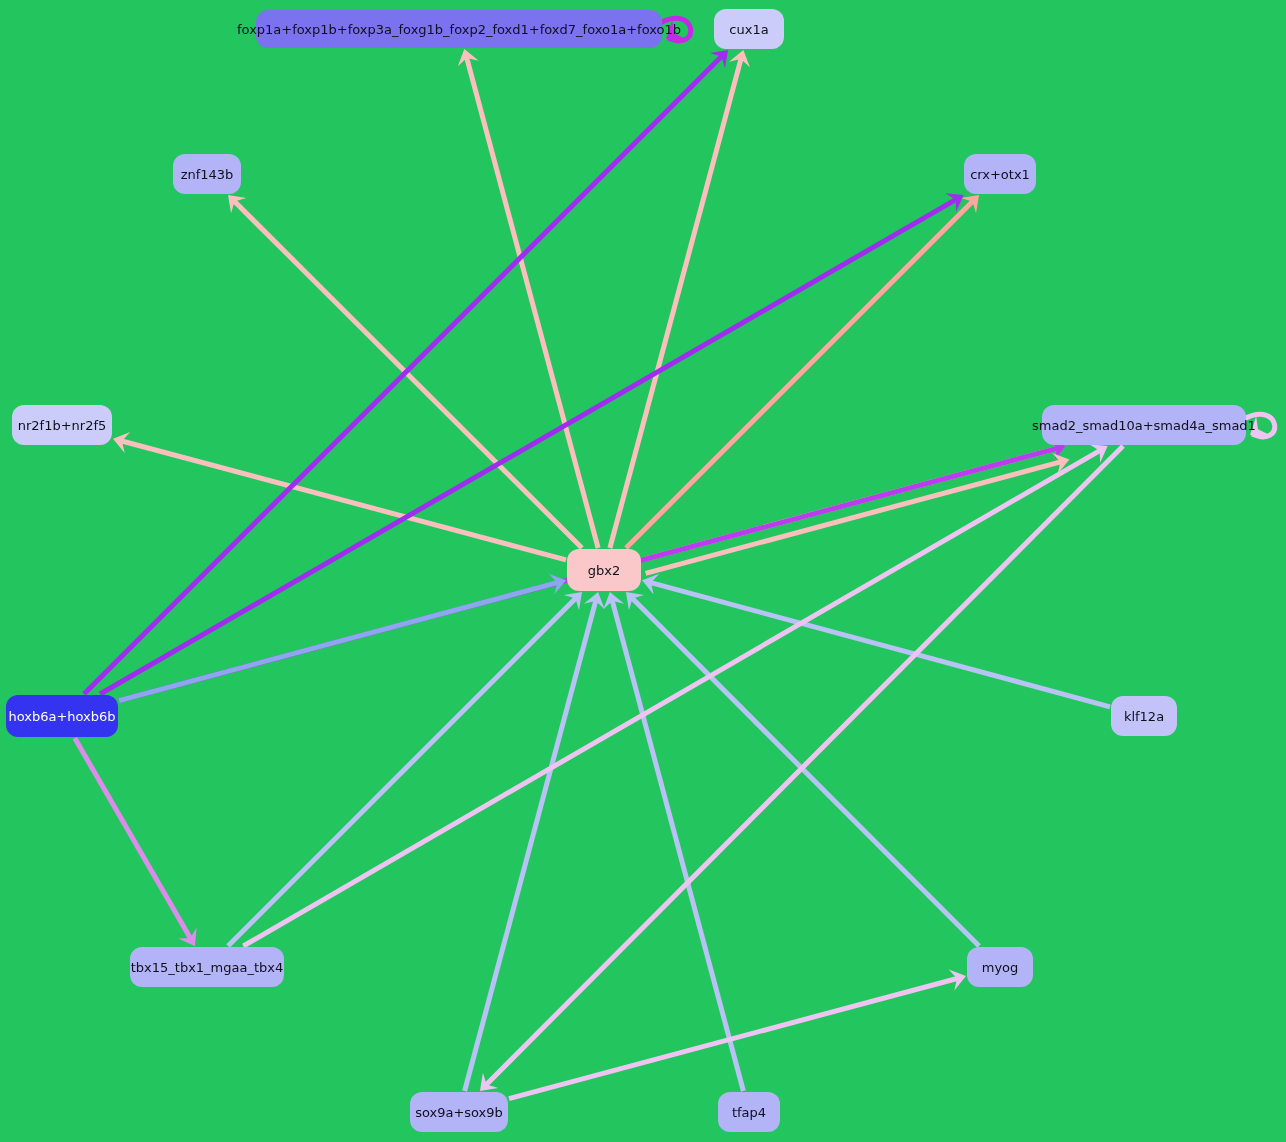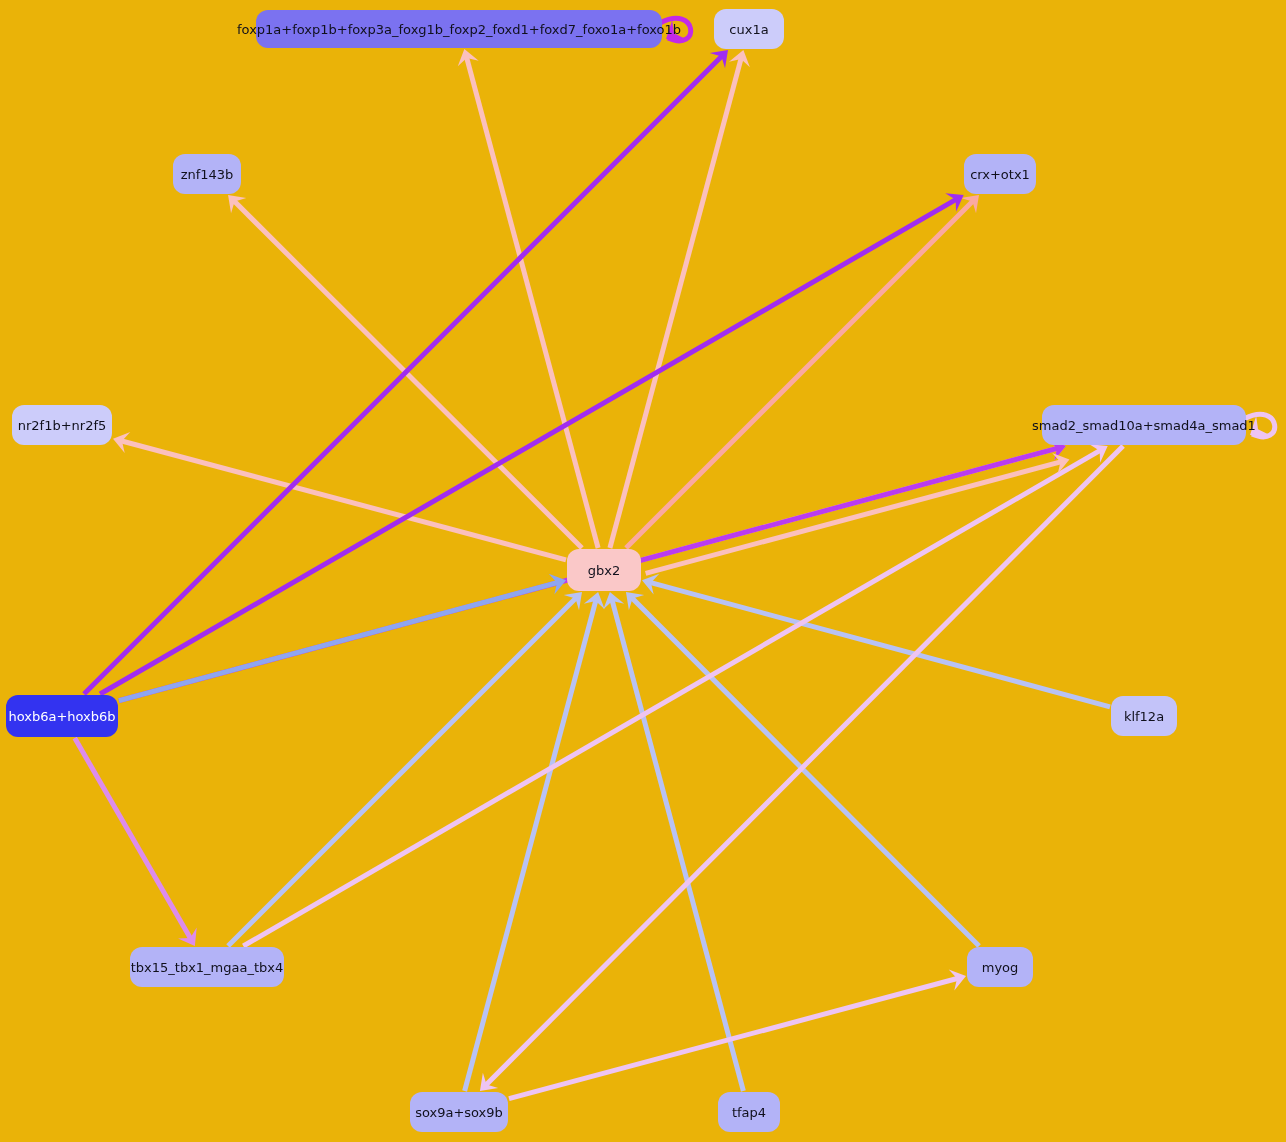--- a/index.html
+++ b/index.html
@@ -4,21 +4,21 @@
 <style>
   html, body {
     margin: 0;
     padding: 0;
     background: #ffffff;
   }
   #stage {
     position: relative;
     width: 1286px;
     height: 1142px;
-    background: #eab308;
+    background: #22c55e;
     font-family: "DejaVu Sans", "Liberation Sans", sans-serif;
     overflow: hidden;
   }
   svg#graph {
     position: absolute;
     left: 0;
     top: 0;
     width: 1286px;
     height: 1142px;
   }

